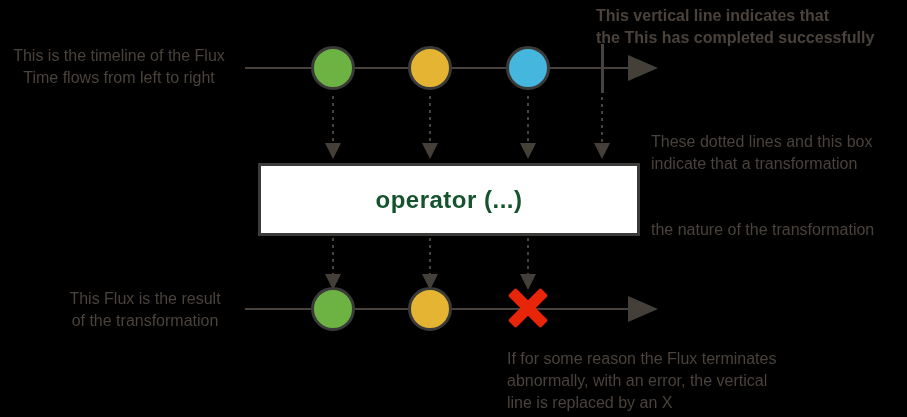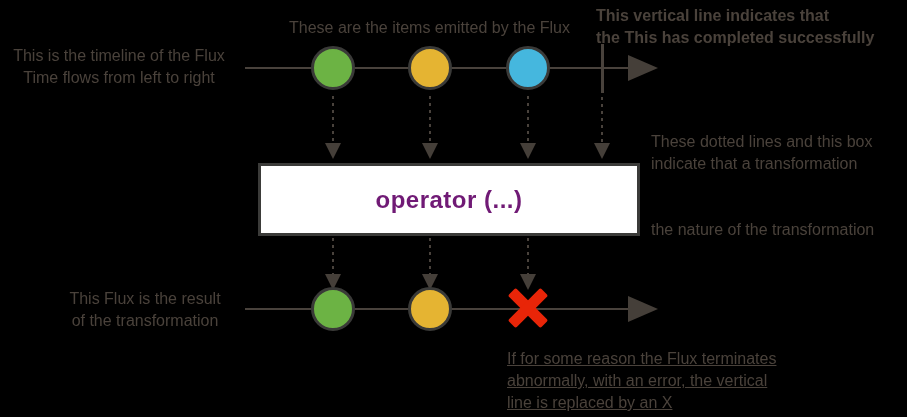--- a/index.html
+++ b/index.html
@@ -61,21 +61,21 @@
     width: 382px; height: 73px;
     background: #ffffff;
     border: 3px solid #3b3b39;
     display: flex;
     align-items: center;
     justify-content: center;
   }
   .operator-label {
     font-size: 24px;
     font-weight: bold;
-    color: #701a75;
+    color: #14532d;
     letter-spacing: 0.5px;
   }
   .error-x {
     position: absolute;
     left: 507px; top: 287px;
     width: 42px; height: 42px;
   }
   .error-x .bar {
     position: absolute;
     left: 50%; top: 50%;
@@ -89,44 +89,41 @@
 </head>
 <body>
 
 <div class="canvas">
 
   <div class="note center" style="left:8px; top:45px; width:222px;">
     <div>This is the timeline of the Flux</div>
     <div>Time flows from left to right</div>
   </div>
 
-  <div class="note center" style="left:277px; top:17px; width:305px;">
-    <div>These are the items emitted by the Flux</div>
-  </div>
 
   <div class="note" style="left:596px; top:5px;font-weight:bold;">
     <div>This vertical line indicates that</div>
     <div>the This has completed successfully</div>
   </div>
 
   <div class="note" style="left:651px; top:131px;">
     <div>These dotted lines and this box</div>
     <div>indicate that a transformation</div>
   </div>
 
   <div class="note" style="left:651px; top:219px;">
     <div>the nature of the transformation</div>
   </div>
 
   <div class="note center" style="left:35px; top:288px; width:220px;">
     <div>This Flux is the result</div>
     <div>of the transformation</div>
   </div>
 
-  <div class="note" style="left:507px; top:348px;text-decoration:underline;">
+  <div class="note" style="left:507px; top:348px;">
     <div>If for some reason the Flux terminates</div>
     <div>abnormally, with an error, the vertical</div>
     <div>line is replaced by an X</div>
   </div>
 
   <div class="hline" style="left:245px; top:67px; width:384px;"></div>
   <div class="arrow-right" style="left:628px; top:55px;"></div>
   <div class="vline" style="left:601px; top:44px; height:49px;"></div>
 
   <div class="marble" style="left: 311px; top: 46px; background: rgb(108, 179, 68);"></div>

